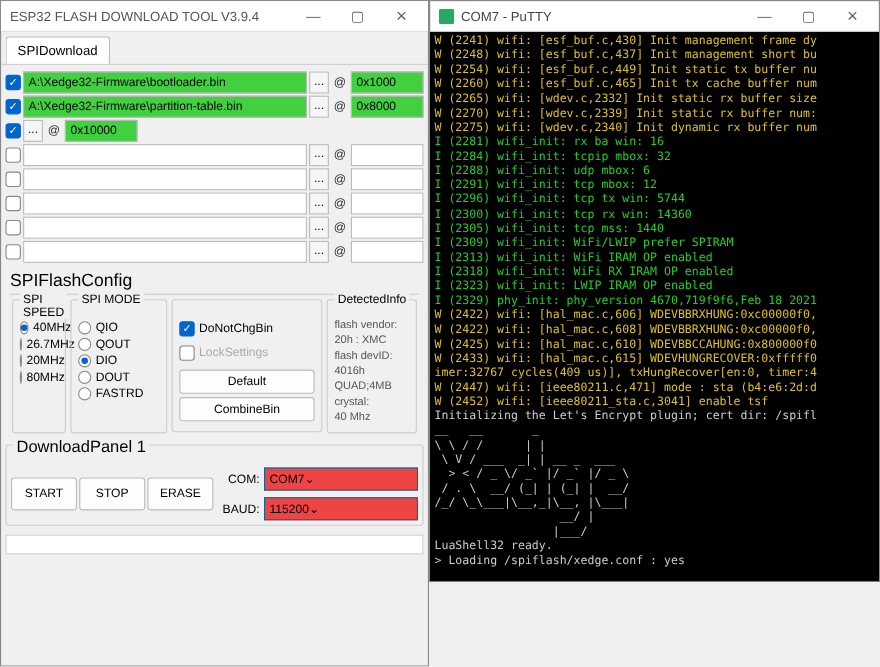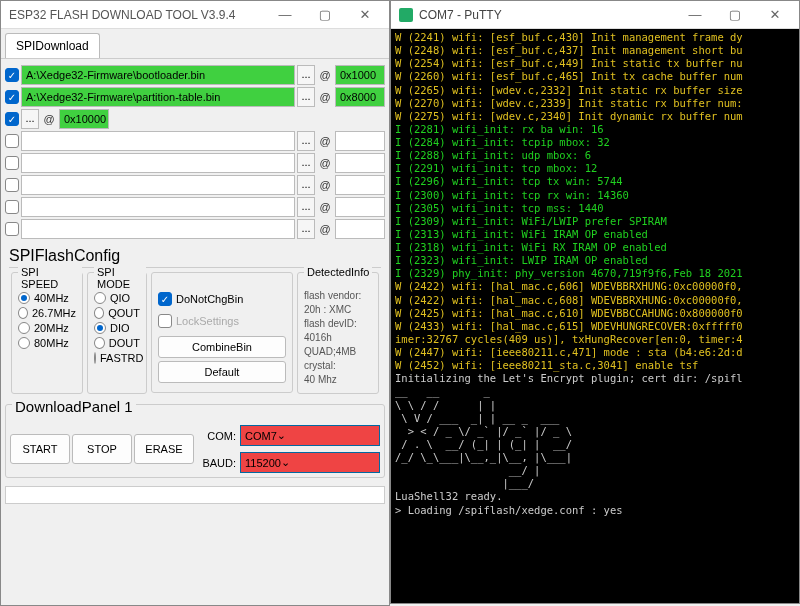--- a/index.html
+++ b/index.html
@@ -1,40 +1,40 @@
 <!DOCTYPE html>
 <html><head>
 <meta charset="utf-8">
 <style>
 * { box-sizing: border-box; margin: 0; padding: 0; }
 body { font-family: "Segoe UI", Tahoma, sans-serif; font-size: 11px; background: #f0f0f0; width: 800px; height: 606px; overflow: hidden; display: flex; }
 .window { border: 1px solid #888; background: #f0f0f0; display: flex; flex-direction: column; }
 .left { width: 390px; height: 606px; }
-.right { width: 410px; height: 604px; background: #000; }
+.right { width: 410px; height: 529px; background: #000; }
 .titlebar { height: 28px; display: flex; align-items: center; padding: 0 4px 0 8px; background: #fff; border-bottom: 1px solid #ddd; font-size: 12px; color: #555; }
 .titlebar .spacer { flex: 1; }
 .titlebar .btn { width: 40px; height: 26px; text-align: center; line-height: 26px; color: #666; font-size: 13px; }
 .right .titlebar { background: #fff; color: #444; }
 .tab-strip { padding: 4px 4px 0 4px; border-bottom: 1px solid #ccc; }
 .tab { display: inline-block; background: #fff; border: 1px solid #bbb; border-bottom: none; padding: 5px 10px; font-size: 12px; border-radius: 3px 3px 0 0; }
 .rows { padding: 6px 4px 4px 4px; }
 .row { display: flex; align-items: center; margin-bottom: 2px; gap: 2px; }
 .chk { width: 14px; height: 14px; border: 1px solid #888; border-radius: 3px; display: inline-flex; align-items: center; justify-content: center; background: #fff; }
 .chk.on { background: #0066cc; border-color: #0066cc; color: #fff; font-size: 10px; }
 .path { flex: 1; border: 1px solid #bbb; padding: 3px 4px; font-size: 11px; background: #fff; height: 20px; }
 .path.g { background: #40d040; }
 .dots { width: 18px; height: 20px; border: 1px solid #bbb; background: #f6f6f6; text-align: center; line-height: 16px; font-size: 11px; }
 .at { width: 16px; text-align: center; color: #333; }
-.addr { width: 50px; border: 1px solid #bbb; padding: 3px 4px; font-size: 11px; background: #fff; height: 20px; }
+.addr { width: 66px; border: 1px solid #bbb; padding: 3px 4px; font-size: 11px; background: #fff; height: 20px; }
 .addr.g { background: #40d040; }
 .config { display: flex; border-top: 1px solid #ccc; margin: 2px 4px 0 4px; }
 .groupbox { border: 1px solid #ccc; border-radius: 3px; margin: 4px 2px; padding: 16px 6px 6px 6px; position: relative; font-size: 11px; }
 .groupbox .legend { position: absolute; top: -7px; left: 6px; background: #f0f0f0; padding: 0 3px; font-size: 11px; }
-.col1 { width: 72px; }
-.col2 { width: 60px; }
+.col1 { width: 49px; }
+.col2 { width: 88px; }
 .col3 { flex: 1; display: flex; flex-direction: column; }
 .col4 { width: 82px; }
 .radio-row { display: flex; align-items: center; gap: 4px; margin: 3px 0; font-size: 11px; }
 .radio { width: 12px; height: 12px; border: 1px solid #888; border-radius: 50%; display: inline-flex; align-items: center; justify-content: center; background: #fff; }
 .radio.on::after { content: ""; width: 6px; height: 6px; background: #0066cc; border-radius: 50%; }
 .cbx-row { display: flex; align-items: center; gap: 4px; margin: 3px 0 8px 0; font-size: 11px; }
 .cbx-row.dis { color: #aaa; }
 .btn-flat { border: 1px solid #bbb; background: #fdfdfd; padding: 4px 6px; margin: 3px 0; font-size: 11px; text-align: center; border-radius: 3px; }
 .detected { font-size: 10px; color: #555; line-height: 1.4; }
 .dlpanel { border: 1px solid #ccc; border-radius: 3px; margin: 4px 4px; padding: 14px 4px 4px 4px; position: relative; }
@@ -179,22 +179,22 @@
       <div class="col3">
         <div class="groupbox" style="flex:0">
           <div class="cbx-row">
             <span class="chk on">✓</span>
               <span>DoNotChgBin</span>
           </div>
           <div class="cbx-row dis">
             <span class="chk"></span>
               <span>LockSettings</span>
           </div>
+          <div class="btn-flat">Default</div>
           <div class="btn-flat">CombineBin</div>
-          <div class="btn-flat">Default</div>
         </div>
       </div>
       <div class="groupbox col4">
         <div class="legend">DetectedInfo</div>
         <div class="detected" id="detected">
             <div>flash vendor:</div>
             <div>20h : XMC</div>
             <div>flash devID:</div>
             <div>4016h</div>
             <div>QUAD;4MB</div>

